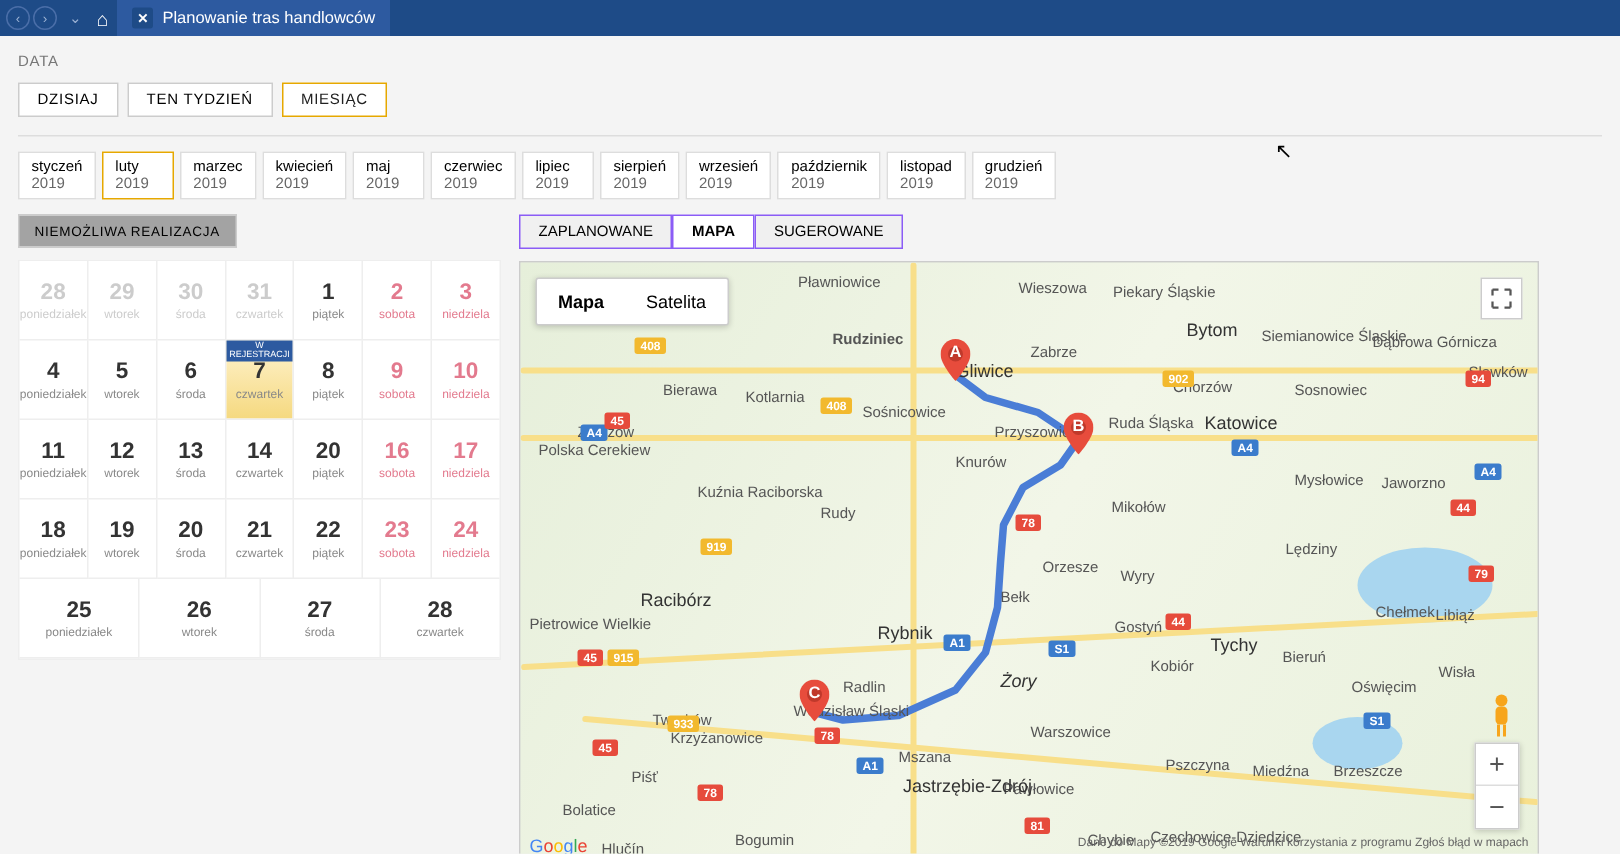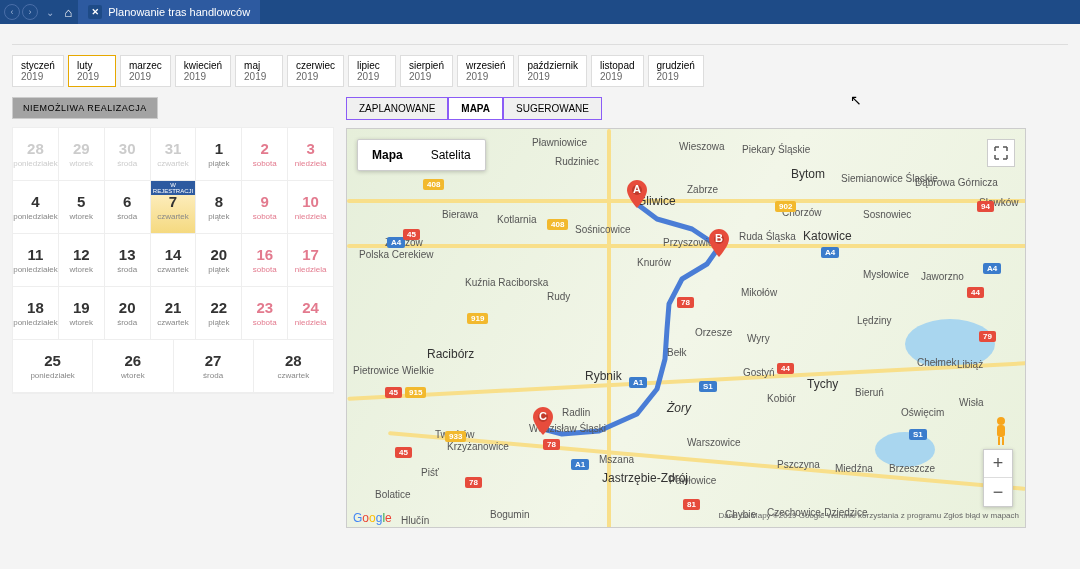--- a/index.html
+++ b/index.html
@@ -93,20 +93,28 @@
   </div>
   <span class="chevron-down">⌄</span>
   <span class="home-btn">⌂</span>
   <div class="tab">
     <span class="tab-close">✕</span>
     <span>Planowanie tras handlowców</span>
   </div>
 </div>
 
 <div class="content">
+  <div class="data-section">
+    <div class="data-label">DATA</div>
+    <div class="date-range-btns" id="range-btns">
+        <button class="range-btn">DZISIAJ</button>
+        <button class="range-btn">TEN TYDZIEŃ</button>
+        <button class="range-btn active">MIESIĄC</button>
+      </div>
+  </div>
   <div class="divider"></div>
   <div class="months-row" id="months-row">
       <div class="month-cell"><span class="month-name">styczeń</span><span class="month-year">2019</span></div>
       <div class="month-cell active"><span class="month-name">luty</span><span class="month-year">2019</span></div>
       <div class="month-cell"><span class="month-name">marzec</span><span class="month-year">2019</span></div>
       <div class="month-cell"><span class="month-name">kwiecień</span><span class="month-year">2019</span></div>
       <div class="month-cell"><span class="month-name">maj</span><span class="month-year">2019</span></div>
       <div class="month-cell"><span class="month-name">czerwiec</span><span class="month-year">2019</span></div>
       <div class="month-cell"><span class="month-name">lipiec</span><span class="month-year">2019</span></div>
       <div class="month-cell"><span class="month-name">sierpień</span><span class="month-year">2019</span></div>
@@ -282,21 +290,21 @@
         <svg class="route-line" width="680" height="400" style="position:absolute;top:0;left:0;">
           <polyline points="290,75 310,90 345,100 372,118 360,135 335,150 322,175 320,200 318,230 310,260 290,285 252,302 215,305 196,300" stroke="#4a7dd6" stroke-width="5" fill="none" stroke-linejoin="round" stroke-linecap="round"></polyline>
         </svg>
         <div id="map-cities">
             <span class="city" style="top: 8px; left: 185px;">Pławniowice</span>
             <span class="city" style="top: 12px; left: 332px;">Wieszowa</span>
             <span class="city" style="top: 15px; left: 395px;">Piekary Śląskie</span>
             <span class="city big" style="top: 38px; left: 444px;">Bytom</span>
             <span class="city" style="top: 44px; left: 494px;">Siemianowice Śląskie</span>
             <span class="city" style="top: 48px; left: 568px;">Dąbrowa Górnicza</span>
-            <span class="city" style="top: 27px; left: 208px;">Rudziniec</span>
+            <span class="city" style="top: 46px; left: 208px; font-weight: bold;">Rudziniec</span>
             <span class="city" style="top: 55px; left: 340px;">Zabrze</span>
             <span class="city big" style="top: 65px; left: 290px;">Gliwice</span>
             <span class="city" style="top: 78px; left: 435px;">Chorzów</span>
             <span class="city" style="top: 80px; left: 516px;">Sosnowiec</span>
             <span class="city" style="top: 68px; left: 632px;">Sławków</span>
             <span class="city" style="top: 80px; left: 95px;">Bierawa</span>
             <span class="city" style="top: 85px; left: 150px;">Kotlarnia</span>
             <span class="city" style="top: 95px; left: 228px;">Sośnicowice</span>
             <span class="city" style="top: 102px; left: 392px;">Ruda Śląska</span>
             <span class="city big" style="top: 100px; left: 456px;">Katowice</span>

